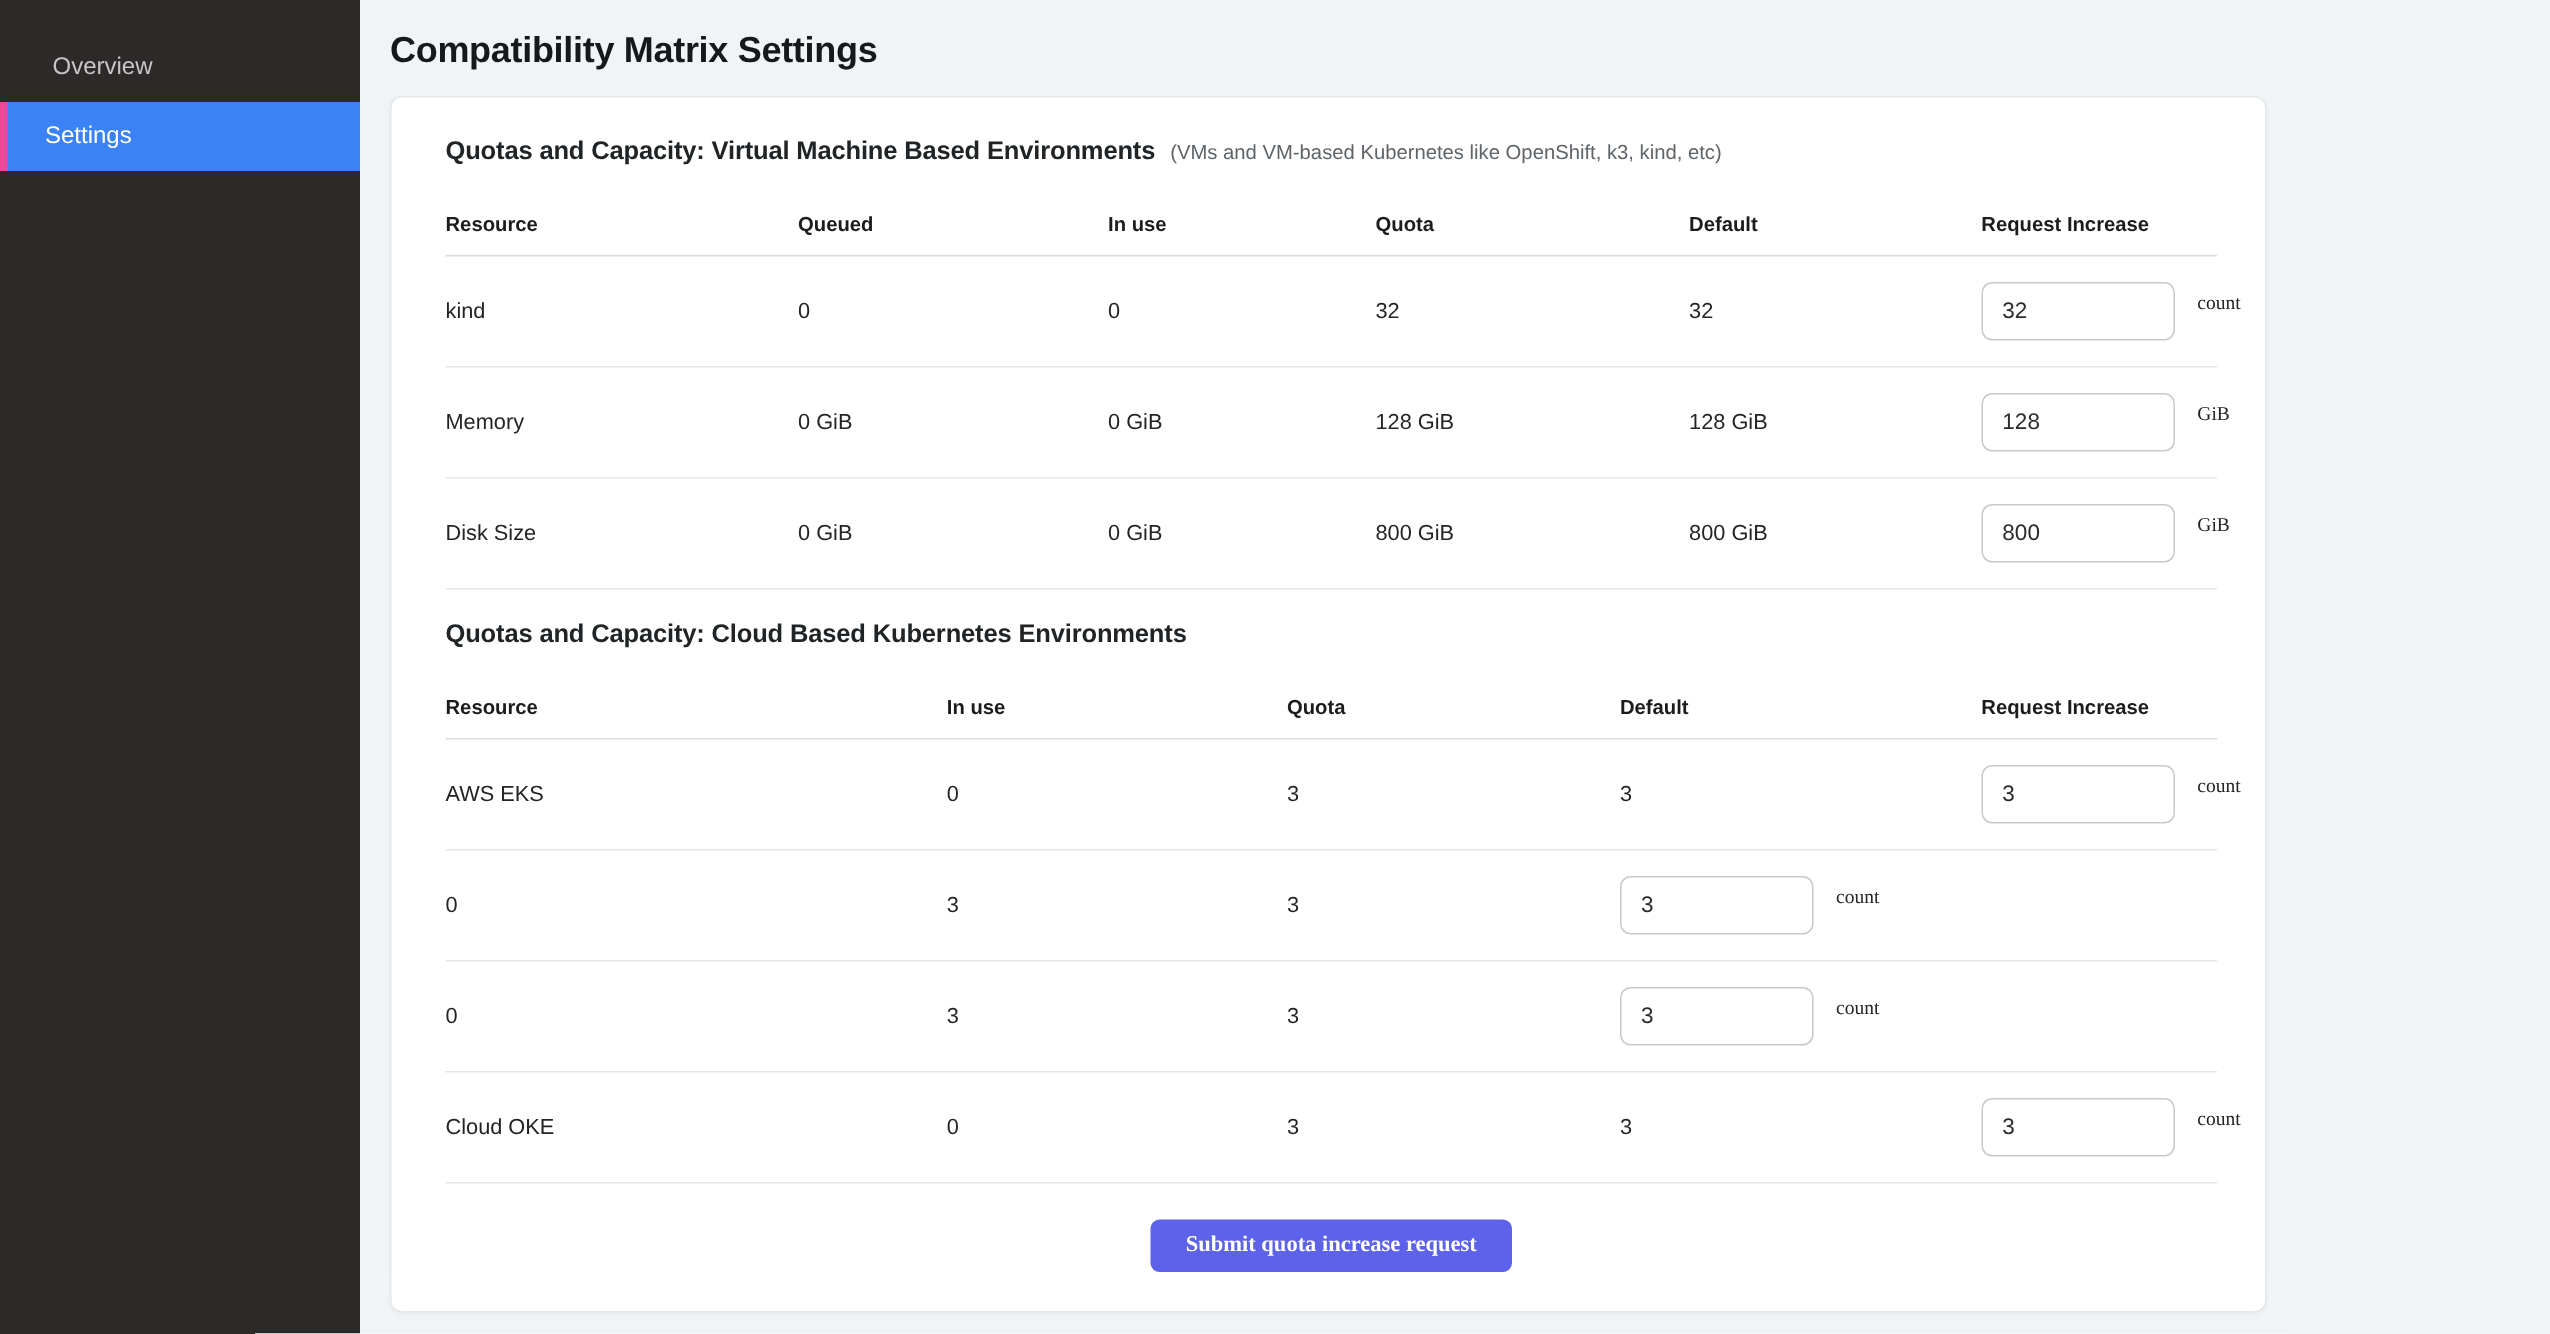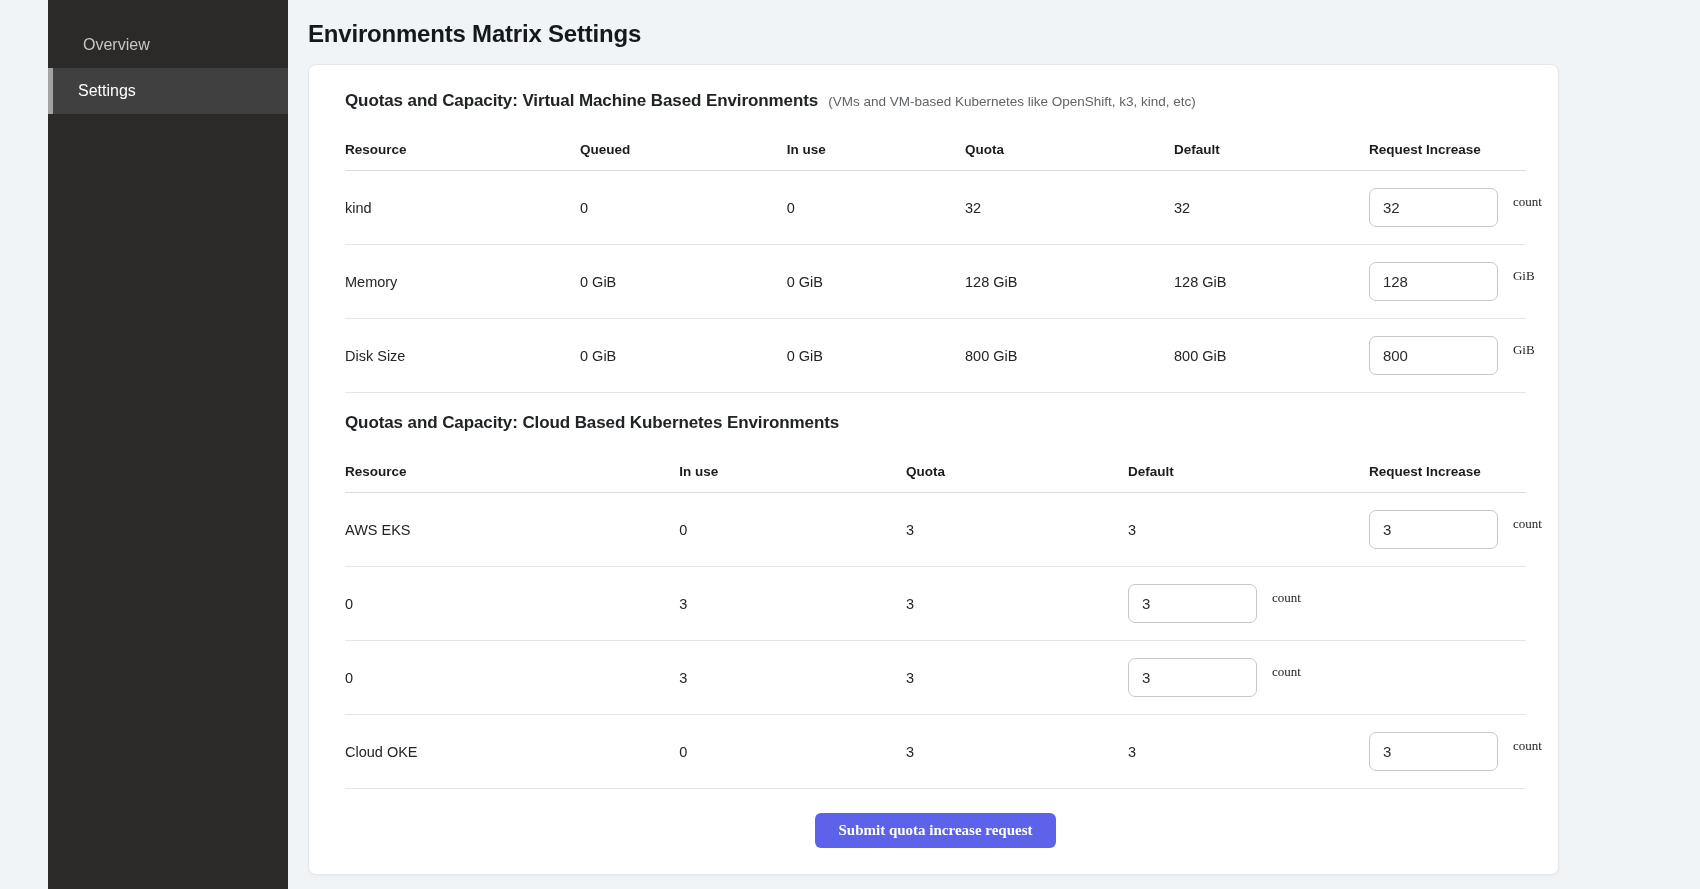--- a/index.html
+++ b/index.html
@@ -2,41 +2,41 @@
 <html><head>
 <meta charset="utf-8">
 <style>
   * { margin: 0; padding: 0; box-sizing: border-box; }
   html, body { width: 1700px; height: 889px; overflow: hidden; }
   body {
     font-family: "Liberation Sans", "DejaVu Sans", sans-serif;
     background: #f0f4f6;
     color: #1d1f21;
   }
-  .app { display: flex; width: 1528px; height: 889px; margin-left: 48px; }
+  .app { display: flex; width: 1528px; height: 889px; }
 
   
   .sidebar {
     width: 240px; min-width: 240px; height: 100%;
     background: #2c2929;
     padding-top: 22px;
   }
   .nav-item {
     height: 46px;
     display: flex; align-items: center;
     padding-left: 30px;
     font-size: 16px;
     color: #c7c5c5;
     cursor: pointer;
     border-left: 5px solid transparent;
   }
   .nav-item.active {
-    background: #404040;
+    background: #3b82f6;
     color: #ffffff;
-    border-left: 5px solid #a3a3a3;
+    border-left: 5px solid #ec4899;
     padding-left: 25px;
   }
 
   
   .main {
     flex: 1;
     padding: 16px 17px 13px 20px;
     overflow: hidden;
   }
   .page-title {
@@ -128,21 +128,21 @@
   <aside class="sidebar">
     <div class="nav-item">
       <span>Overview</span>
     </div>
     <div class="nav-item active">
       <span>Settings</span>
     </div>
   </aside>
 
   <main class="main">
-    <h1 class="page-title">Environments Matrix Settings</h1>
+    <h1 class="page-title">Compatibility Matrix Settings</h1>
 
     <div class="card">
 
       <section>
         <div class="section-header">
           <span class="section-title">Quotas and Capacity: Virtual Machine Based Environments</span>
           <span class="section-subtitle">(VMs and VM-based Kubernetes like OpenShift, k3, kind, etc)</span>
         </div>
 
         <div class="grid-row t1 header-row">

